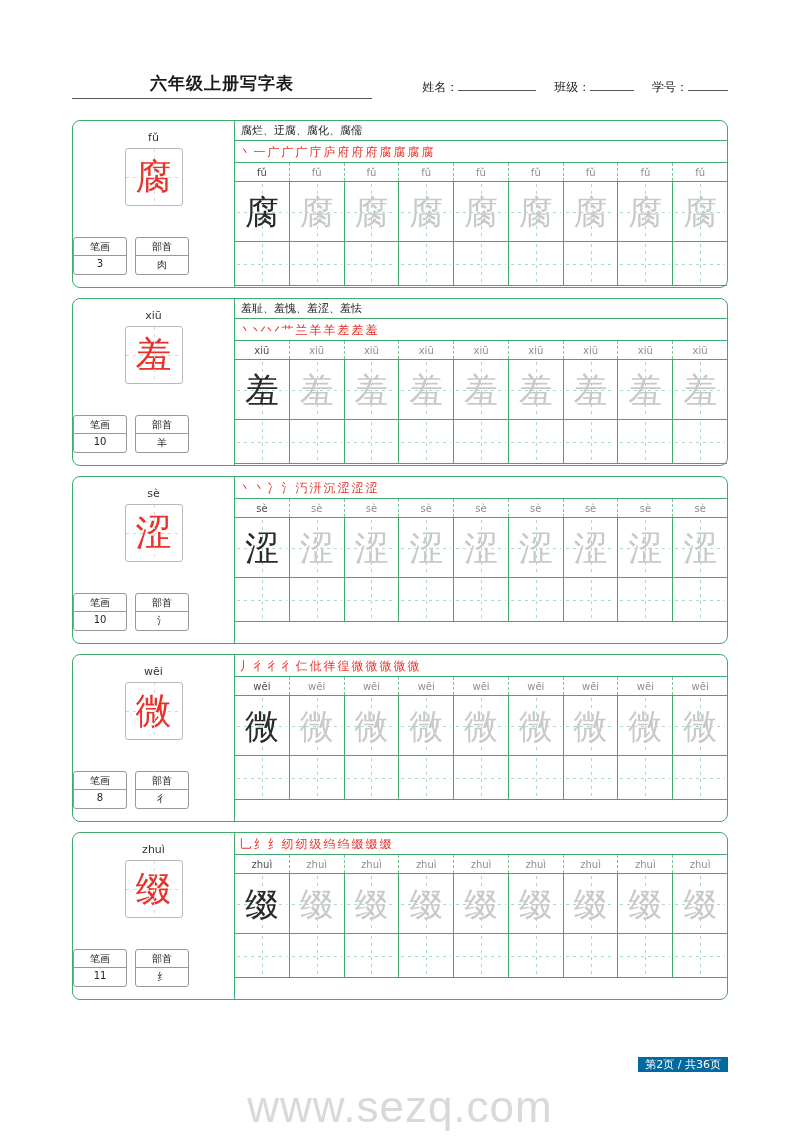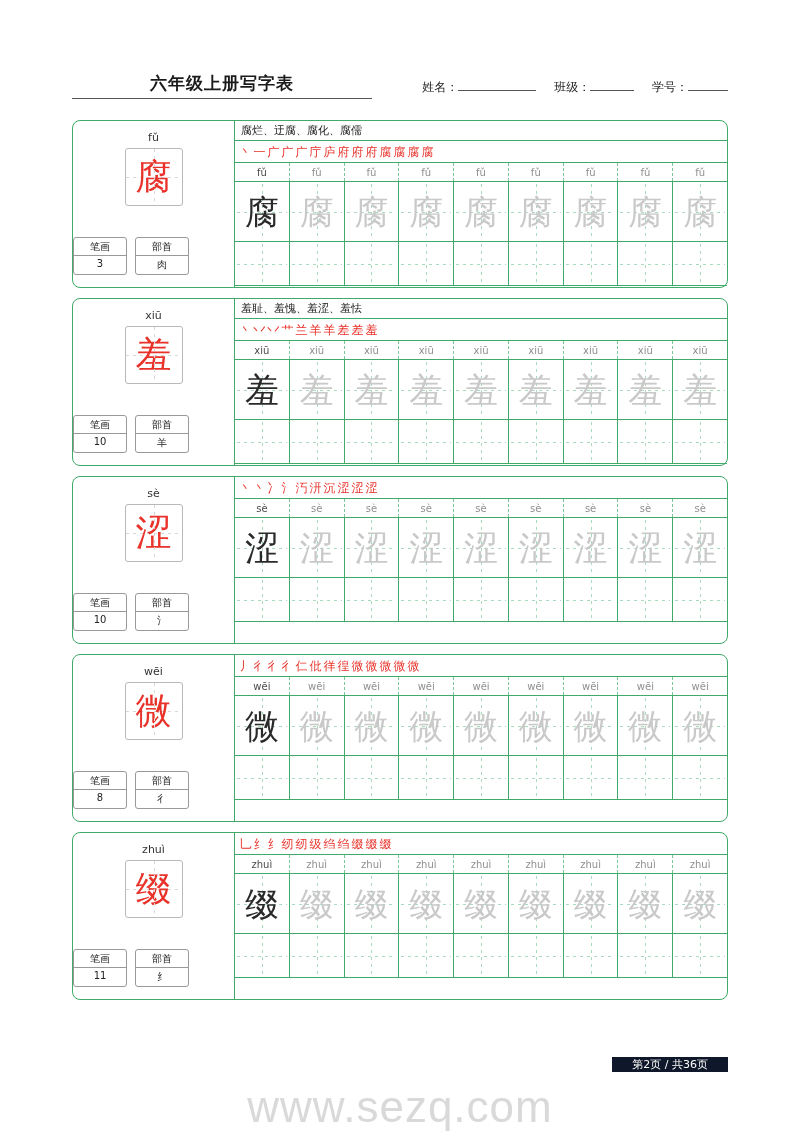--- a/index.html
+++ b/index.html
@@ -272,23 +272,23 @@
   
   .footer {
     position: absolute;
     right: 72px;
     top: 1057px;
     font-family: "DejaVu Sans", sans-serif;
     font-size: 11px;
     color: #333;
   }
   .footer .pg {
-    background: #0f172a;
+    background: #0369a1;
     color: #fff;
-    padding: 1px 20px;
+    padding: 1px 7px;
   }
   .watermark {
     position: absolute;
     left: 0; right: 0;
     top: 1082px;
     text-align: center;
     font-family: "Liberation Sans", sans-serif;
     font-size: 44px;
     color: #d9d9d9;
     letter-spacing: 1px;

